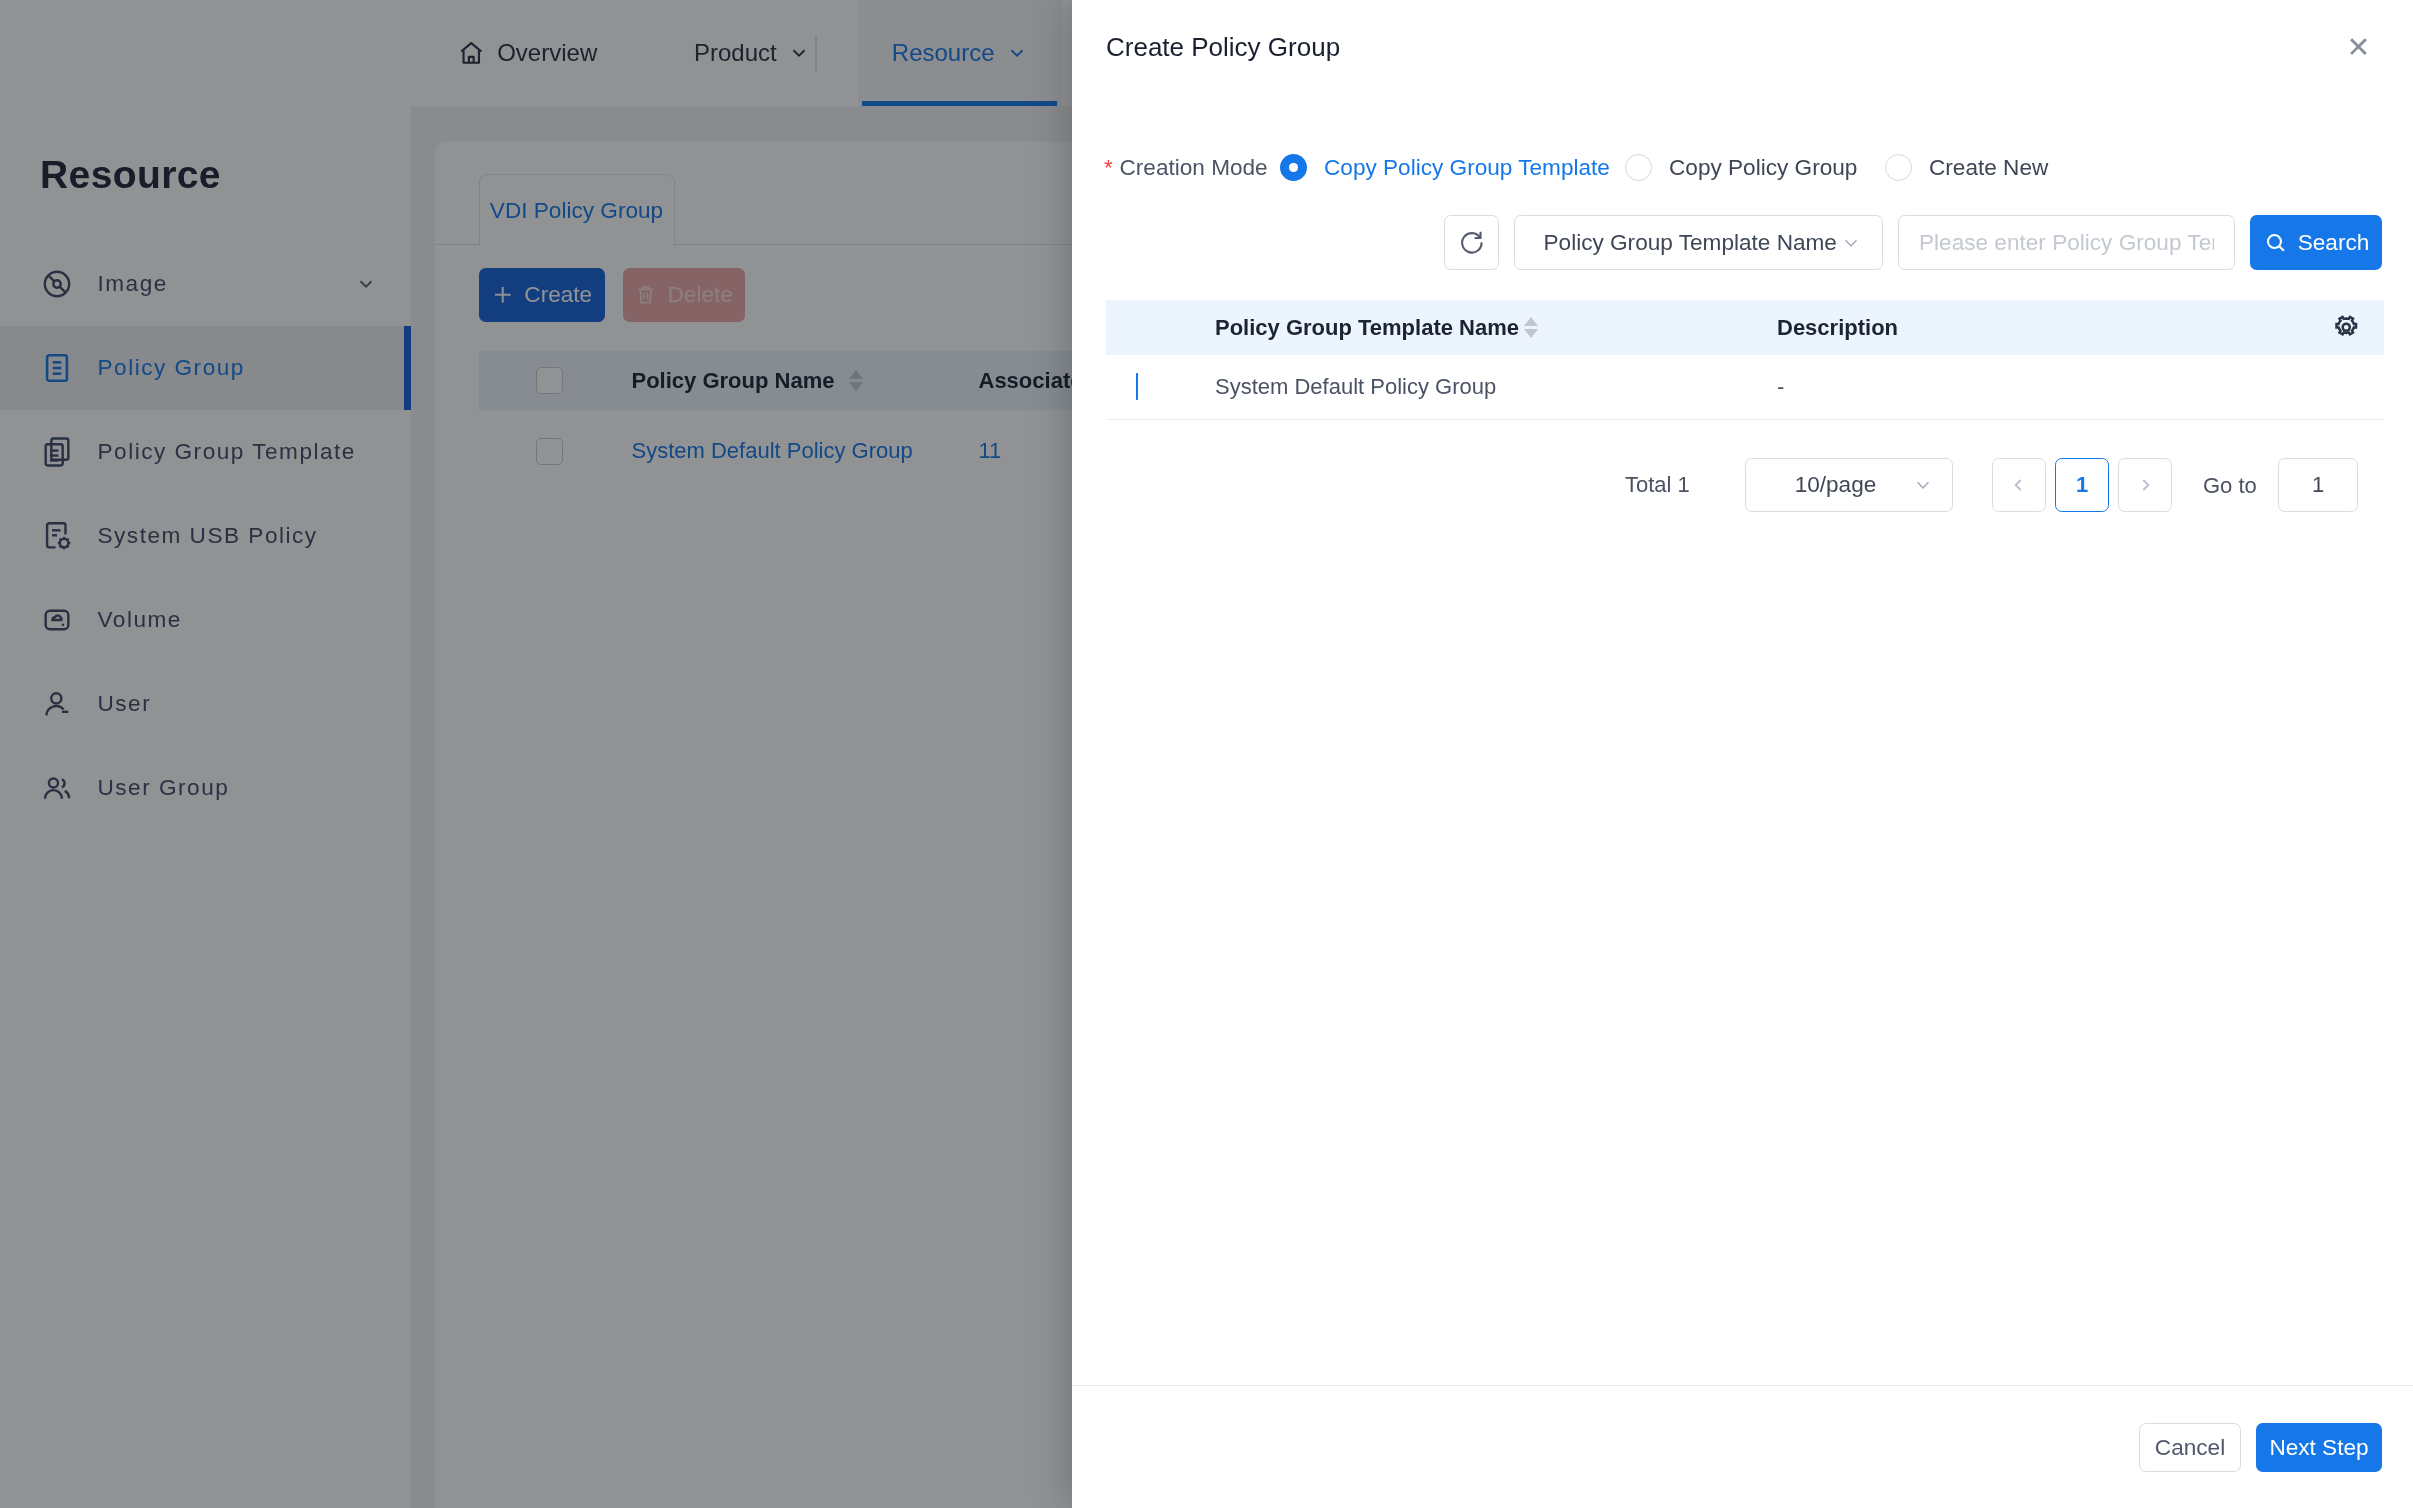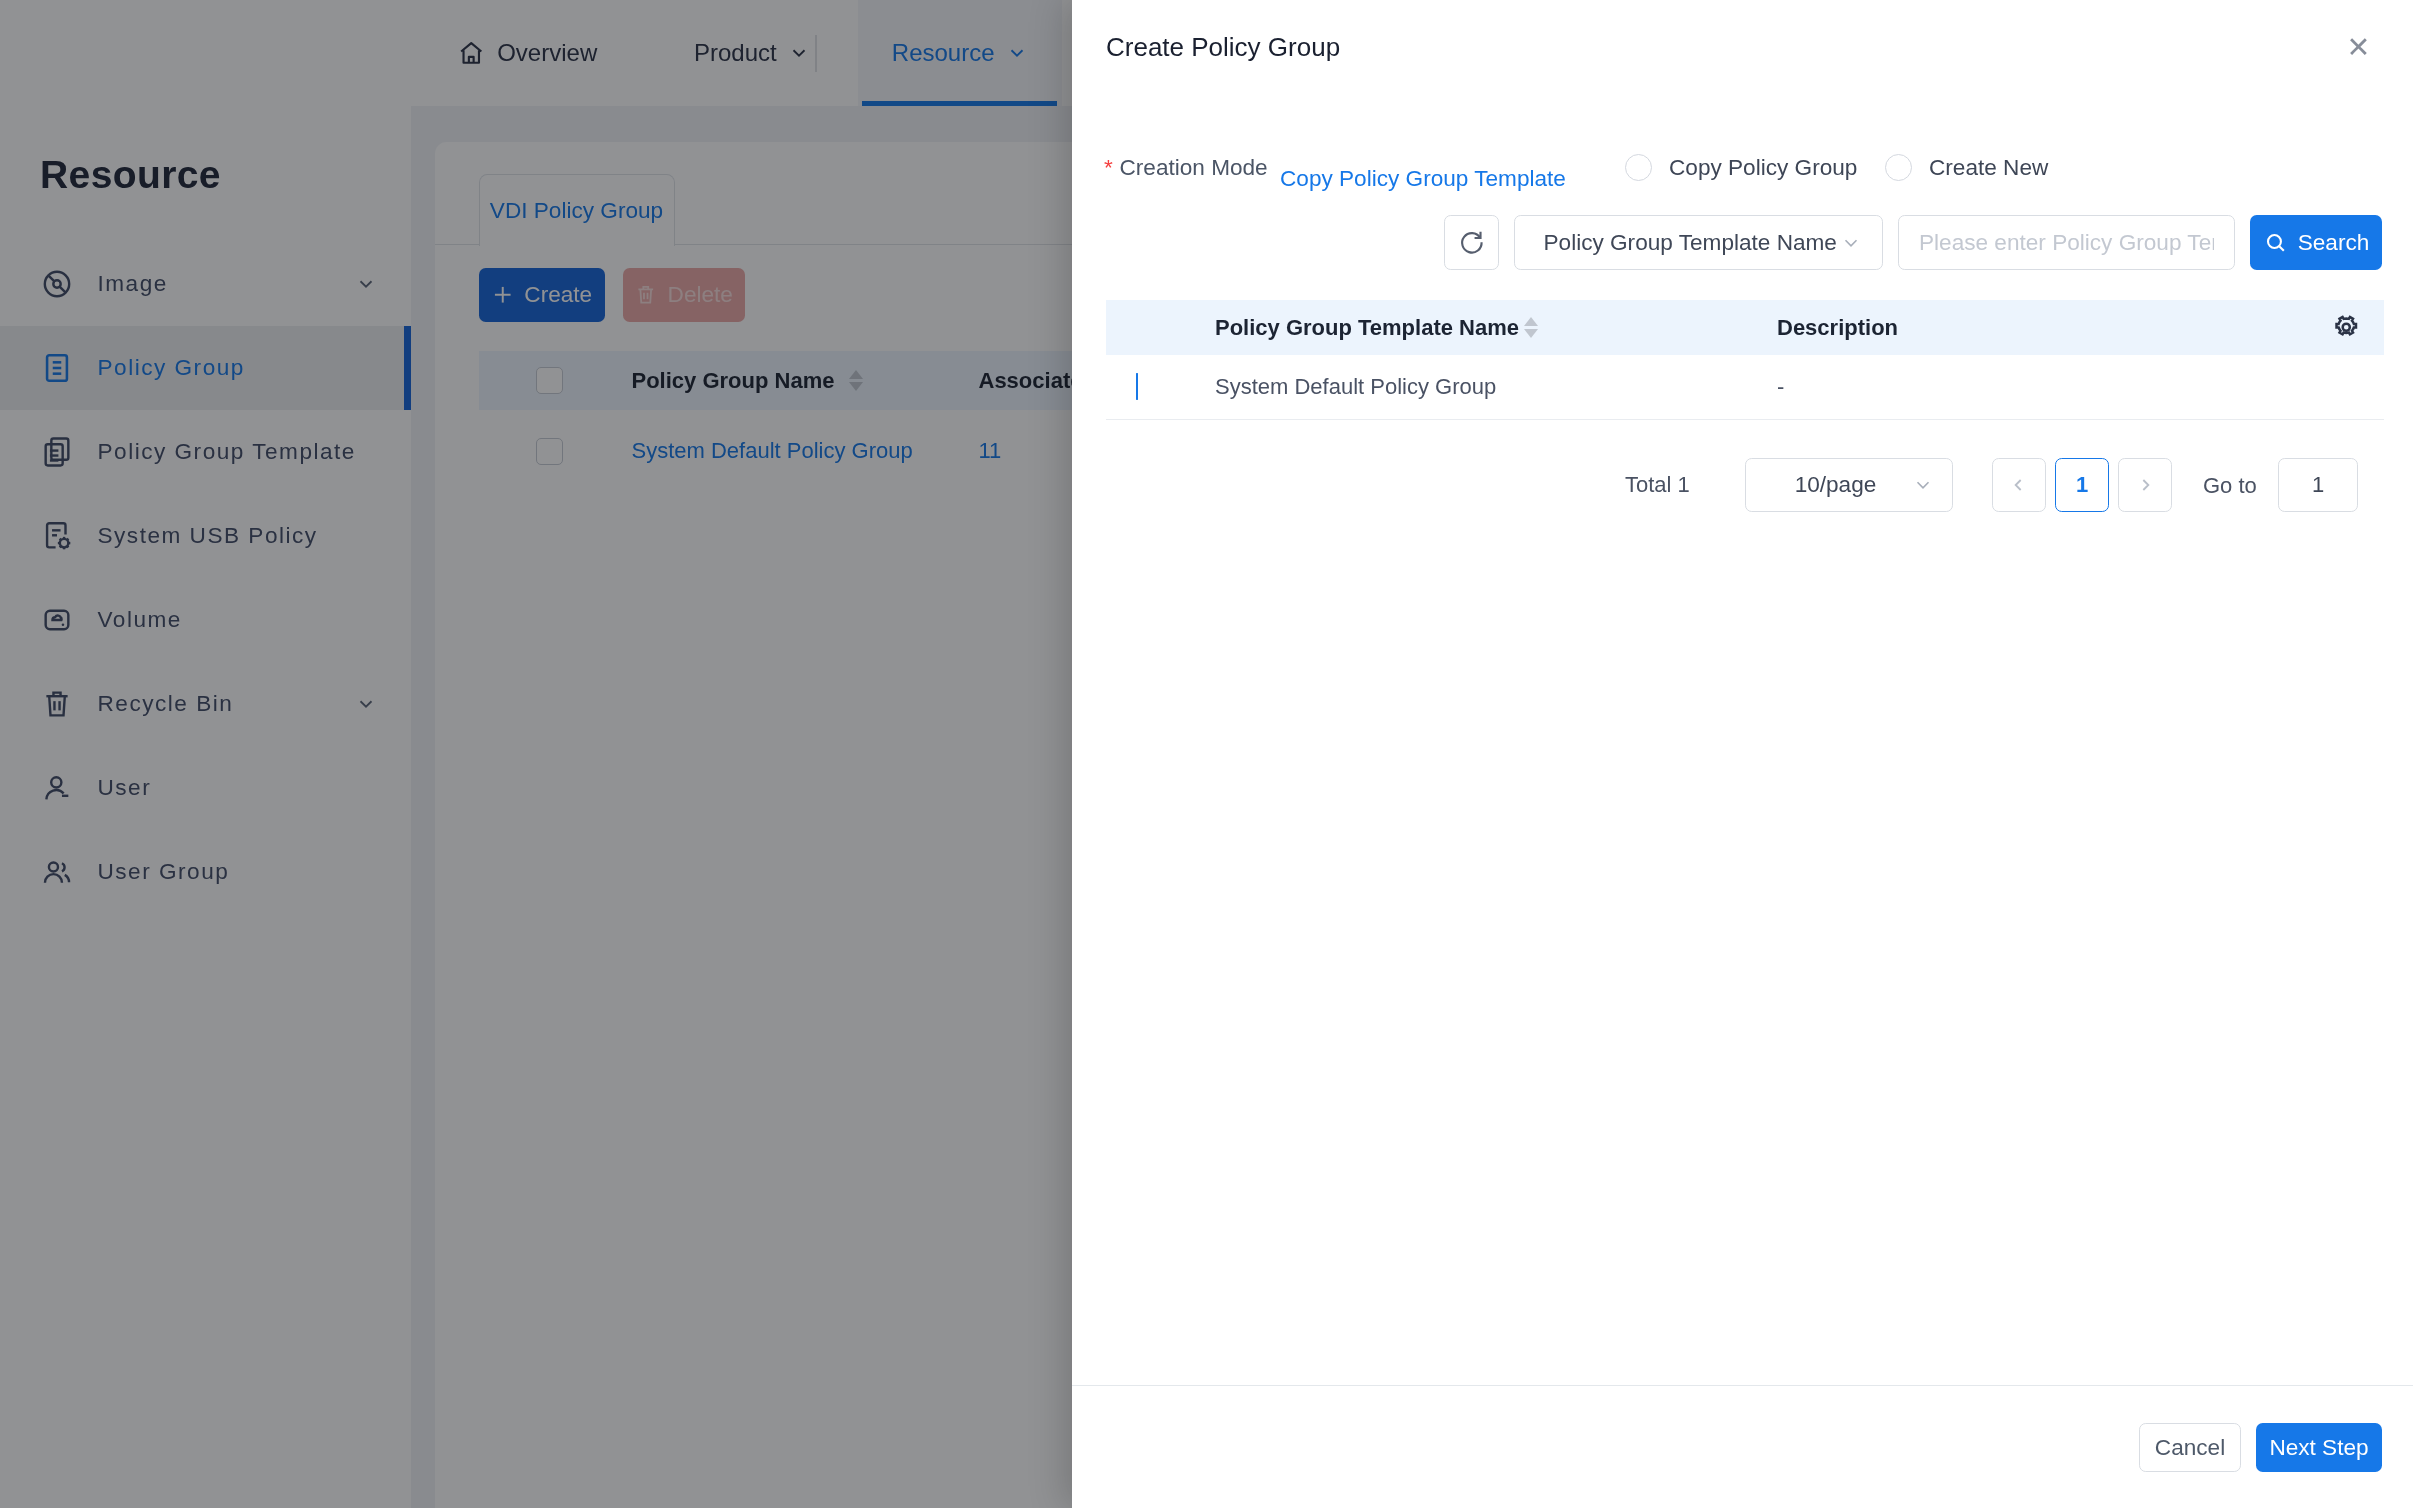--- a/index.html
+++ b/index.html
@@ -67,21 +67,21 @@
   .drawer{position:absolute;left:1072px;top:0;width:1342px;height:1508px;background:#fff;z-index:10;
           box-shadow:-8.4px 0 34px rgba(0,0,0,.18);}
   .drawer-title{position:absolute;left:34px;top:32px;font-size:26px;font-weight:500;color:#1a2030;}
   .drawer-close{position:absolute;right:37px;top:28.5px;width:37px;height:37px;display:flex;align-items:center;
                 justify-content:center;font-size:28.5px;color:#878d99;cursor:pointer;}
 
   .mode-row{position:absolute;left:0;top:149px;height:37px;width:100%;}
   .mode-label{position:absolute;left:32px;top:0;height:37px;display:flex;align-items:center;font-size:22.6px;color:#4b5566;}
   .req-star{color:#f53f3f;margin-right:6.7px;font-size:22.6px;}
   .radio-opt{position:absolute;top:0;height:37px;display:flex;align-items:center;gap:17px;cursor:pointer;font-size:22.6px;color:#3e4656;}
-  .opt-1{left:208px;color:#1678e8;flex-direction:column;}
+  .opt-1{left:208px;color:#1678e8;}
   .opt-2{left:553px;}
   .opt-3{left:813px;}
   .radio{width:27px;height:27px;border-radius:50%;border:1.7px solid #d4d8df;background:#fff;box-sizing:border-box;}
   .radio.on{border:none;background:#1678e8;position:relative;}
   .radio.on::after{content:"";position:absolute;left:9.2px;top:9.2px;width:8.4px;height:8.4px;border-radius:50%;background:#fff;}
 
   .filter-row{position:absolute;left:0;top:215px;height:55px;width:100%;}
   .icon-btn{position:absolute;left:372px;top:0;width:55px;height:55px;border:0.8px solid #d9dde3;border-radius:6.7px;
             display:flex;align-items:center;justify-content:center;color:#565e6e;cursor:pointer;background:#fff;box-sizing:border-box;}
   .select{border:0.8px solid #d9dde3;border-radius:6.7px;background:#fff;display:flex;align-items:center;
@@ -211,33 +211,20 @@
 
       <div class="side-item">
         <svg class="s-icon" width="34" height="34" viewBox="0 0 24 24" fill="none" stroke="currentColor" stroke-width="1.7">
             <rect x="4" y="5.5" width="16" height="13" rx="3"></rect>
             <path d="M8.8 12a2 2 0 0 1 1.9-2 2.2 2.2 0 0 1 4.1.7h.3a1.65 1.65 0 0 1 0 1.3z"></path>
             <circle cx="16.2" cy="15.3" r="0.9" fill="currentColor" stroke="none"></circle>
           </svg>
         <span class="s-label">Volume</span>
       </div>
 
-      <div class="side-item">
-        <svg class="s-icon" width="34" height="34" viewBox="0 0 24 24" fill="none" stroke="currentColor" stroke-width="1.7">
-            <line x1="4.5" y1="6.5" x2="19.5" y2="6.5"></line>
-            <path d="M9.5 6.5V4h5v2.5"></path>
-            <path d="M6.5 6.5 7.4 20h9.2l.9-13.5"></path>
-            <line x1="10.2" y1="10" x2="10.2" y2="16.5"></line>
-            <line x1="13.8" y1="10" x2="13.8" y2="16.5"></line>
-          </svg>
-        <span class="s-label">Recycle Bin</span>
-        <svg class="s-chevron" width="22" height="22" viewBox="0 0 24 24" fill="none" stroke="currentColor" stroke-width="2">
-            <polyline points="6,9 12,15 18,9"></polyline>
-          </svg>
-      </div>
 
       <div class="side-item">
         <svg class="s-icon" width="34" height="34" viewBox="0 0 24 24" fill="none" stroke="currentColor" stroke-width="1.7">
             <circle cx="11.5" cy="8" r="3.6"></circle>
             <path d="M4.5 20a7 7 0 0 1 12.2-4.2"></path>
             <line x1="15.5" y1="17.5" x2="20" y2="17.5"></line>
           </svg>
         <span class="s-label">User</span>
       </div>
 

